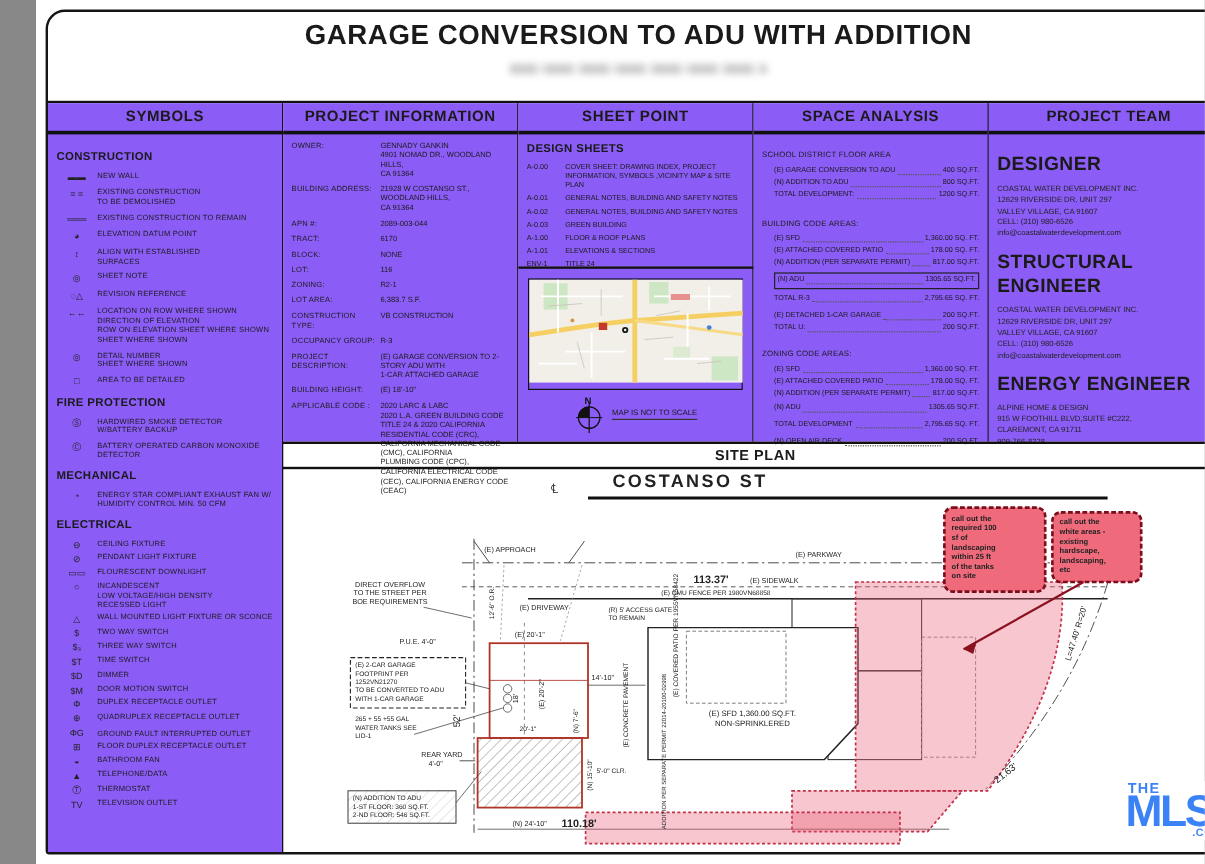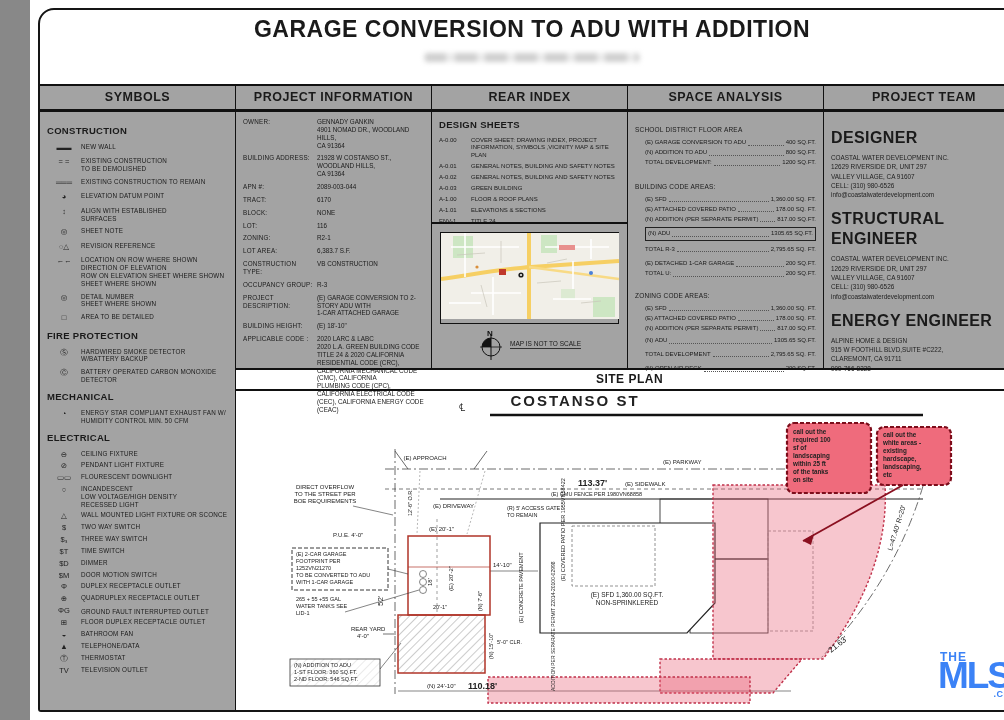--- a/index.html
+++ b/index.html
@@ -6,21 +6,21 @@
   .page{position:relative;width:1004px;height:720px;background:#ffffff;overflow:hidden;
         font-family:"Liberation Sans",sans-serif;color:#1a1a1a;margin-left:30px;}
   .frame{position:absolute;top:8px;left:8px;right:8px;bottom:8px;border:2.2px solid #151515;
          border-radius:16px 3px 3px 3px;pointer-events:none;}
   .title{position:absolute;top:16px;left:0;right:0;text-align:center;font-size:23px;
          font-weight:bold;letter-spacing:.5px;}
   .redact{position:absolute;top:53px;left:50%;transform:translateX(-50%);width:215px;height:9px;
           background:repeating-linear-gradient(90deg,#cfcfcf 0 22px,#ececec 22px 30px);
           filter:blur(2.5px);border-radius:3px;}
   .topline{position:absolute;top:84px;left:10px;right:10px;border-top:2px solid #111;}
-  .panel{position:absolute;box-sizing:border-box;background:#a3a3a3;}
+  .panel{position:absolute;box-sizing:border-box;background:#8b5cf6;}
   .phead{font-weight:bold;text-align:center;font-size:12.5px;padding:4px 0 5px;
          border-bottom:3px solid #111;letter-spacing:.5px;}
   .pbody{padding:6px 7px;font-size:6.3px;line-height:1.25;}
   .sec-title{font-weight:bold;font-size:9.5px;margin:7px 0 6px;letter-spacing:.3px;}
   .sym-row{display:flex;margin-bottom:5px;align-items:flex-start;}
   .sym-glyph{width:34px;text-align:center;flex:none;font-size:7.5px;color:#222;}
   .sym-label{flex:1;white-space:pre-line;letter-spacing:.2px;}
   .pi-row{display:grid;grid-template-columns:74px 1fr;margin-bottom:5px;}
   .pi-label{letter-spacing:.2px;}
   .pi-value{white-space:pre-line;}
@@ -320,21 +320,21 @@
 2020 L.A. GREEN BUILDING CODE
 TITLE 24 &amp; 2020 CALIFORNIA RESIDENTIAL CODE (CRC),
 CALIFORNIA MECHANICAL CODE (CMC), CALIFORNIA
 PLUMBING CODE (CPC), CALIFORNIA ELECTRICAL CODE
 (CEC), CALIFORNIA ENERGY CODE (CEAC)</span>
         </div>
       </div>
   </div>
 
   <div class="panel" style="left:402px;top:86px;width:196px;height:136px;border-right:1.5px solid #111;">
-    <div class="phead">REAR INDEX</div>
+    <div class="phead">SHEET POINT</div>
     <div class="pbody">
       <div class="sec-title" style="margin-top:1px;">DESIGN SHEETS</div>
       <div>
 
           <div class="si-row">
             <span>A-0.00</span>
             <span>COVER SHEET: DRAWING INDEX, PROJECT INFORMATION, SYMBOLS ,VICINITY MAP &amp; SITE PLAN</span>
           </div>
 
           <div class="si-row">

